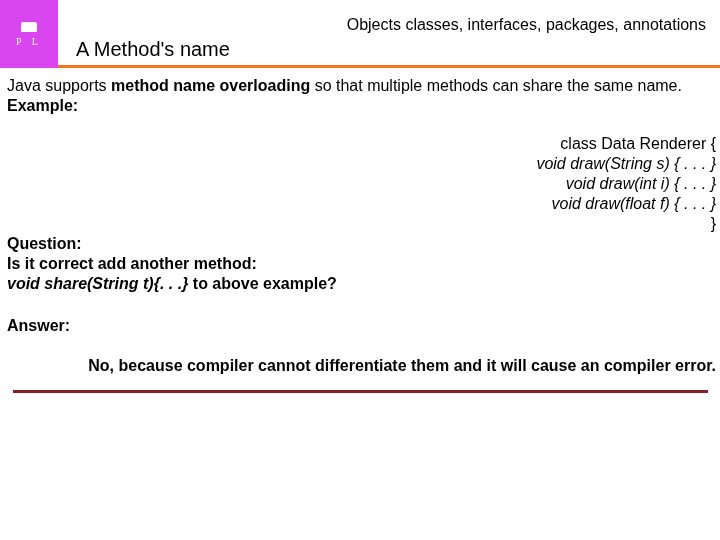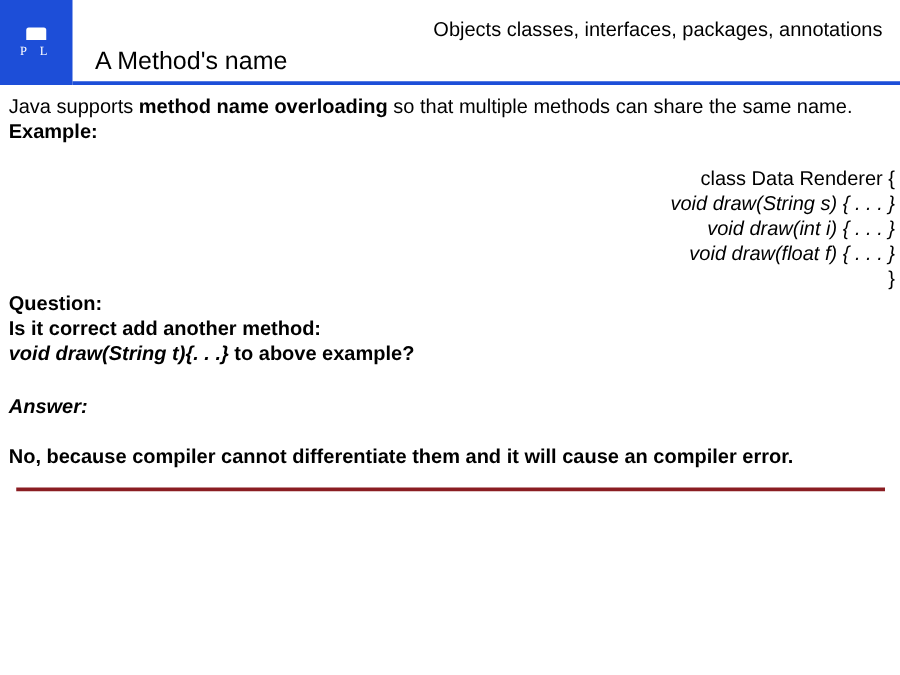--- a/index.html
+++ b/index.html
@@ -1,35 +1,35 @@
 <!DOCTYPE html>
 <html><head>
 <meta charset="utf-8">
 <style>
   * { margin: 0; padding: 0; box-sizing: border-box; }
   body { width: 720px; height: 540px; font-family: Arial, Helvetica, sans-serif; background: #fff; color: #000; overflow: hidden; }
   .slide { width: 720px; height: 540px; position: relative; }
   .header { display: flex; align-items: flex-end; height: 68px; }
-  .logo { width: 58px; height: 68px; background: #1d4ed8; color: #fff; display: flex; flex-direction: column; align-items: center; justify-content: center; font-size: 9px; }
+  .logo { width: 58px; height: 68px; background: #d946ef; color: #fff; display: flex; flex-direction: column; align-items: center; justify-content: center; font-size: 9px; }
   .logo-top { width: 16px; height: 10px; background: #fff; border-radius: 2px 2px 0 0; margin-bottom: 4px; }
   .logo-text { font-size: 10px; letter-spacing: 4px; font-family: Georgia, serif; }
   .header-right { flex: 1; display: flex; flex-direction: column; }
   .breadcrumb { text-align: right; font-size: 16px; padding: 6px 14px 4px 0; }
-  .title-row { border-bottom: 3px solid #1d4ed8; padding: 0 0 4px 18px; font-size: 20px; }
+  .title-row { border-bottom: 3px solid #f97316; padding: 0 0 4px 18px; font-size: 20px; }
   .content { padding: 8px 4px 0 7px; font-size: 16px; line-height: 1.25; }
   .intro { margin-bottom: 18px; }
   .intro b, .q b, .ans b { font-weight: bold; }
   .code { margin-bottom: 0; text-align: right; }
   .code .line { white-space: pre; }
   .indent { padding-left: 90px; display: inline-block; font-style: italic; }
   .close-brace { padding-left: 8px; }
   .q { margin-bottom: 22px; }
   .ital { font-style: italic; font-weight: bold; }
-  .ans-label { margin-bottom: 20px; font-style: italic; }
-  .ans-body { margin-bottom: 14px; }
+  .ans-label { margin-bottom: 20px; }
+  .ans-body { margin-bottom: 14px; text-align: right; }
   .rule { border: none; border-top: 3px solid #8a1d22; margin: 0 8px 0 6px; }
 </style>
 </head>
 <body>
 
 <div class="slide">
 
   <div class="header">
     <div class="logo">
       <div class="logo-top"></div>
@@ -52,21 +52,21 @@
       <div class="line"><span class="indent">void draw(String s) { . . . }</span></div>
       <div class="line"><span class="indent">void draw(int i) { . . . }</span></div>
       <div class="line"><span class="indent">void draw(float f) { . . . }</span></div>
       <div class="line close-brace"> }</div>
     </div>
 
     <div class="q">
       <div><b>Question:</b></div>
       <div><b>Is it correct add another method:</b></div>
       <div>
-        <span class="ital">void draw(String t){. . .}</span><b> to above example?</b>
+        <span class="ital">void share(String t){. . .}</span><b> to above example?</b>
       </div>
     </div>
 
     <div class="ans-label">
       <b>Answer:</b>
     </div>
 
     <div class="ans-body">
       <b>No, because compiler cannot differentiate them and it will cause an compiler error.</b>
     </div>

